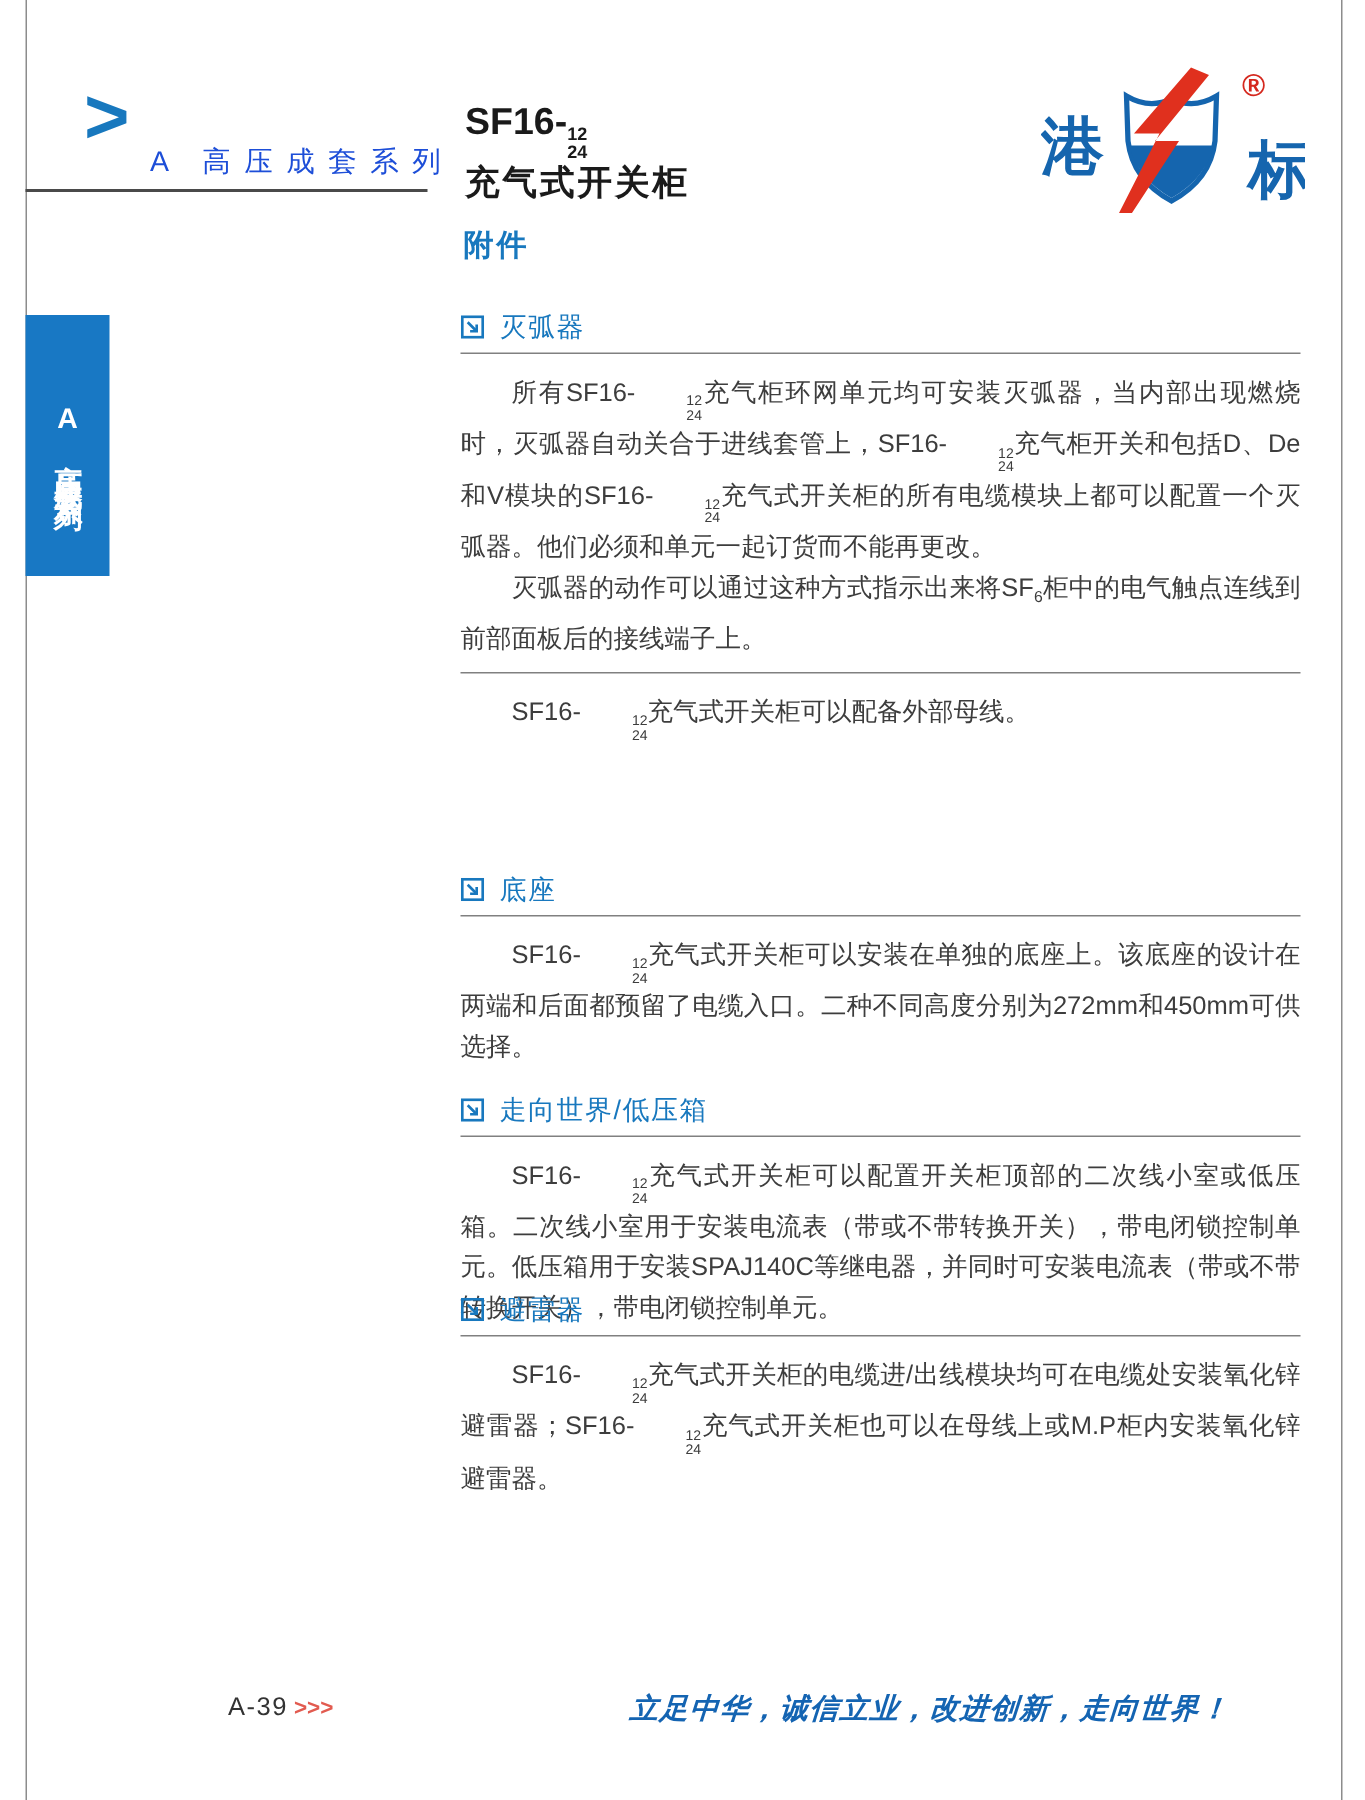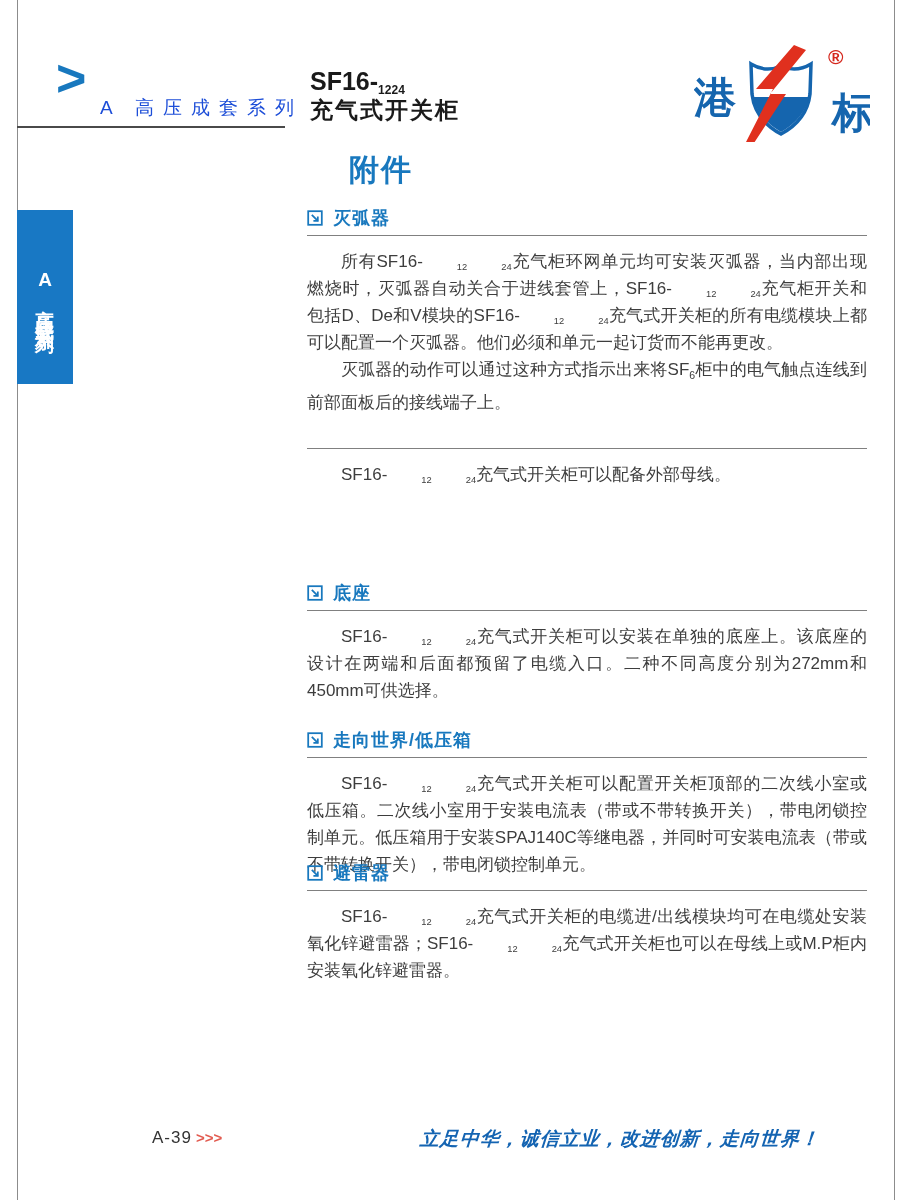--- a/index.html
+++ b/index.html
@@ -28,44 +28,44 @@
   .chevron{position:absolute;left:56px;top:52px;font-size:52px;font-weight:bold;color:var(--accent-blue);line-height:1;}
   .manual-title{position:absolute;left:112px;top:56px;font-size:31px;color:var(--accent-blue);letter-spacing:0.5px;}
   .series-label{position:absolute;left:100px;top:95px;font-size:19px;color:#1d4ed8;letter-spacing:9px;white-space:nowrap;}
   .header-rule{position:absolute;left:17px;top:126px;width:268px;height:2px;background:#4a4a4a;}
   .model-block{position:absolute;left:310px;top:66px;color:#1a1a1a;}
   .model-line1{font-size:25px;font-weight:bold;line-height:30px;}
   .model-line2{font-size:23px;font-weight:bold;letter-spacing:2px;line-height:28px;text-align:right;}
   .model-line1 .frac{font-size:0.48em;vertical-align:-0.32em;}
 
   
-  .frac{display:inline-flex;flex-direction:row;text-align:center;font-size:0.55em;line-height:1.02;vertical-align:-0.35em;}
+  .frac{display:inline-flex;flex-direction:column;text-align:center;font-size:0.55em;line-height:1.02;vertical-align:-0.35em;}
   sub{font-size:0.62em;}
 
   
   .logo{position:absolute;left:694px;top:42px;width:176px;height:100px;}
 
   
   .side-tab{
     position:absolute;left:17px;top:210px;width:56px;height:174px;
     background:var(--sidebar-blue);
     display:flex;align-items:center;justify-content:center;
   }
   .side-tab span{
     writing-mode:vertical-rl;text-orientation:upright;
     color:#fff;font-size:19px;font-weight:bold;letter-spacing:5px;line-height:1;
   }
 
   
-  .page-heading{position:absolute;left:309px;top:150px;font-size:30px;font-weight:bold;color:var(--accent-blue);letter-spacing:2px;margin-left:40px;}
+  .page-heading{position:absolute;left:309px;top:150px;font-size:20px;font-weight:bold;color:var(--accent-blue);letter-spacing:2px;}
   .sec{position:absolute;left:307px;width:560px;}
   .sec-head{display:flex;align-items:center;gap:10px;height:20px;}
   .sec-icon{width:16px;height:16px;color:var(--accent-blue);flex:0 0 auto;}
   .sec-icon svg{display:block;width:16px;height:16px;}
-  .sec-title{font-size:18px;font-weight:bold;color:var(--accent-blue);letter-spacing:1px;}
+  .sec-title{font-size:18px;font-weight:normal;color:var(--accent-blue);letter-spacing:1px;}
   .sec-rule{margin-top:7px;height:1px;background:var(--rule-gray);}
   .sec p{margin-top:12px;font-size:17px;line-height:27px;color:var(--body-text);text-align:justify;text-indent:2em;}
   .sec p + p{margin-top:0;}
 
   
   .footer-left{position:absolute;left:112px;top:1128px;font-size:17px;color:#333;letter-spacing:1px;white-space:nowrap;margin-left:40px;}
   .footer-arrows{color:var(--arrow-red);font-weight:bold;font-size:15px;letter-spacing:0px;margin-left:4px;}
   .slogan{
     position:absolute;right:90px;top:1126px;
     font-size:19px;font-weight:bold;font-style:italic;color:var(--footer-blue);

